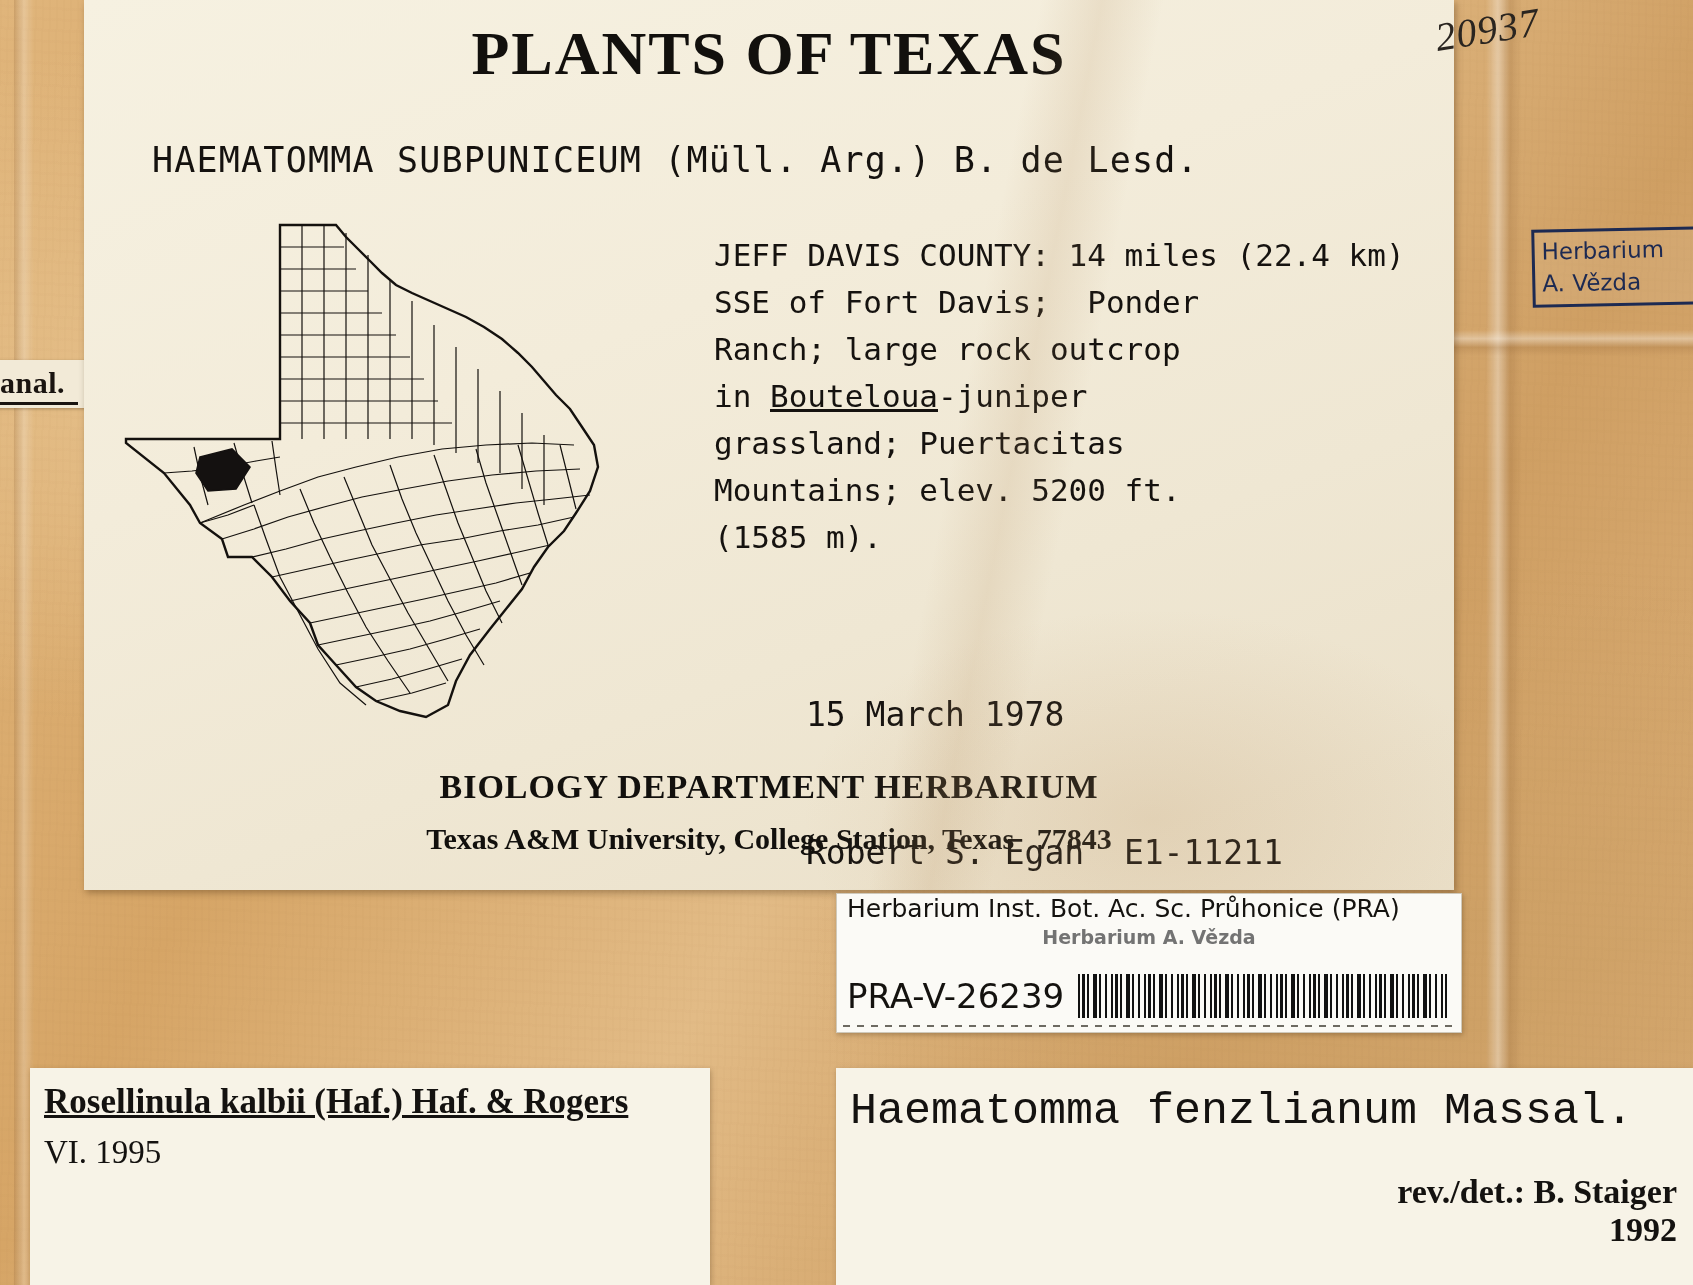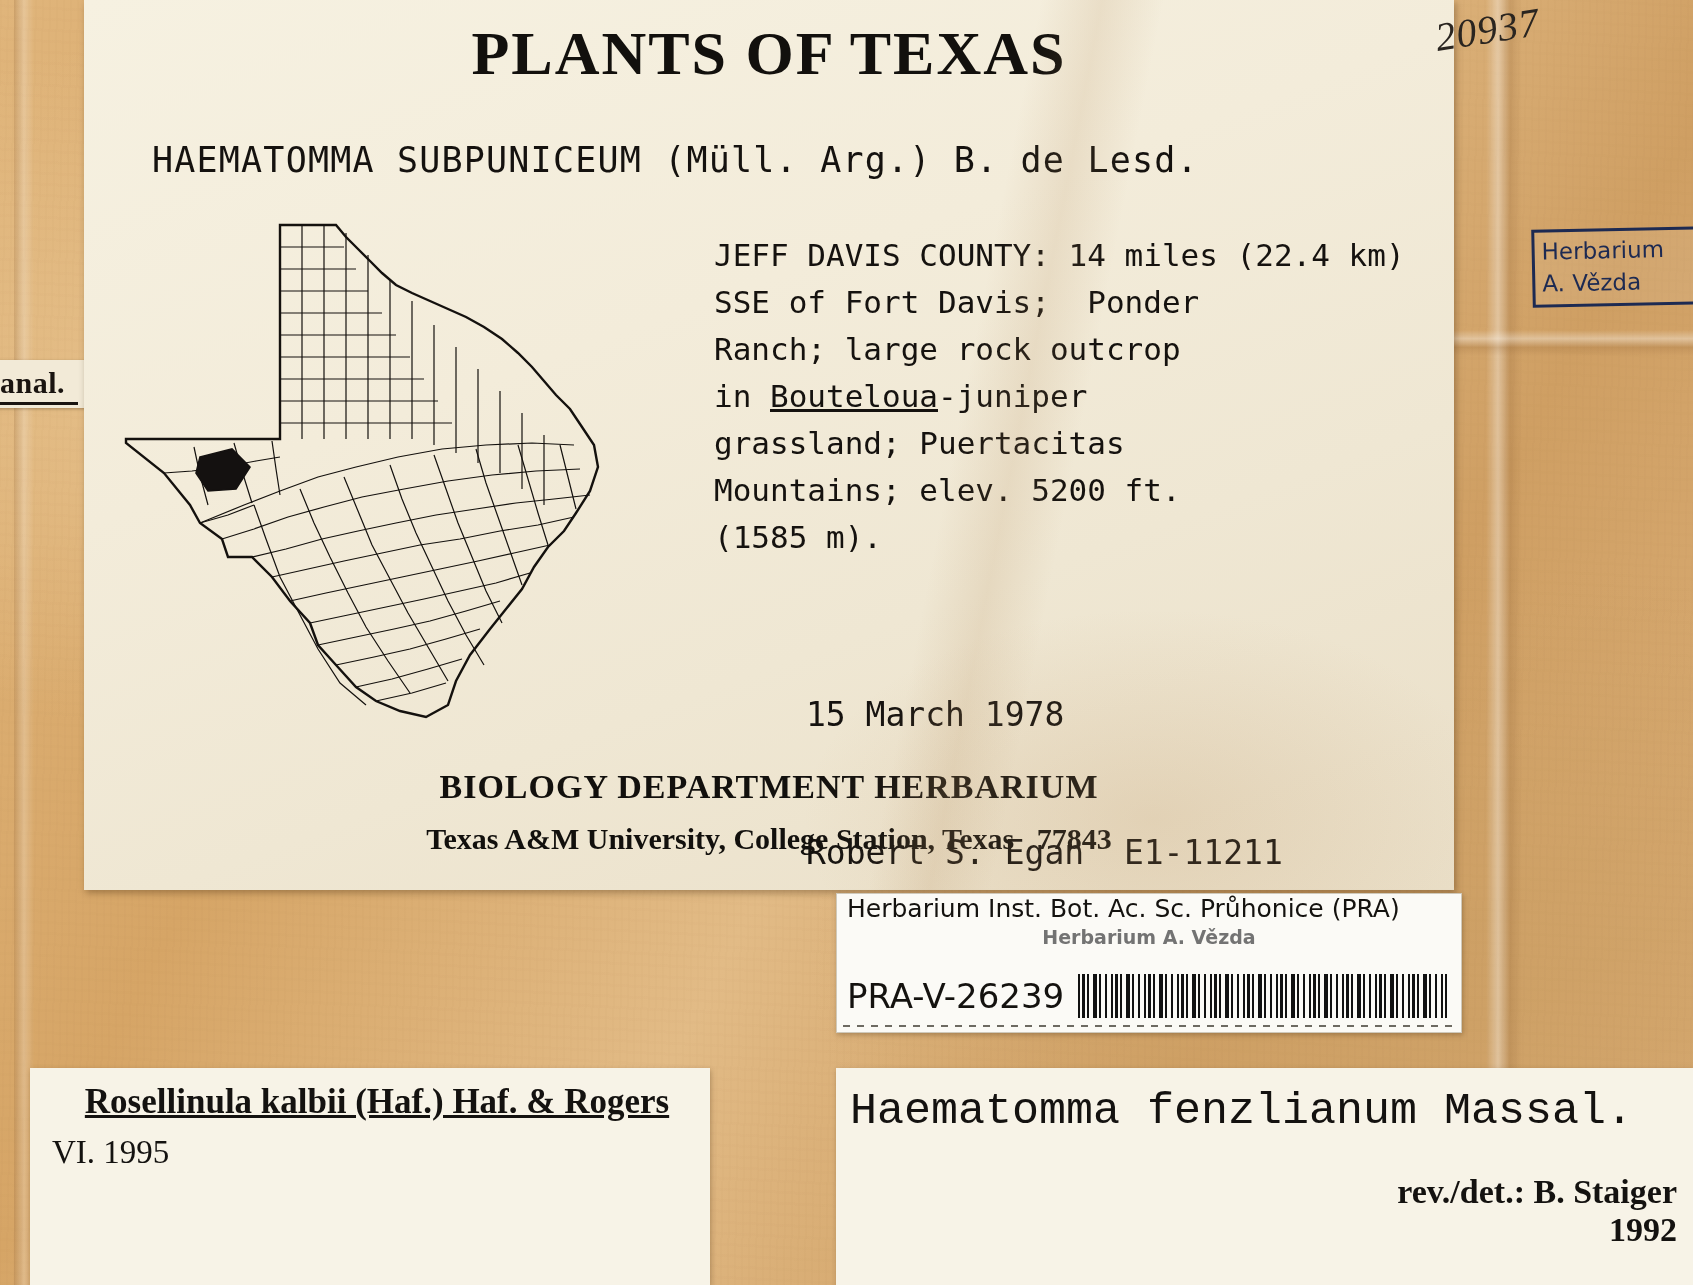--- a/index.html
+++ b/index.html
@@ -287,30 +287,28 @@
     box-shadow: 1px 2px 5px rgba(60,35,10,.3);
   }
   #det-left-taxon {
     font-family: "Liberation Serif", serif;
     font-weight: bold;
     font-size: 35px;
     color: #141210;
     padding: 14px 0 0 14px;
     text-decoration: underline;
     white-space: nowrap;
-    text-align: center;
   }
   #det-left-row {
     display: flex;
     padding: 12px 0 0 14px;
     font-family: "Liberation Serif", serif;
     font-size: 33px;
     color: #141210;
     white-space: nowrap;
-    margin-left: 8px;
   }
   #det-left-date { width: 200px; }
 
   
   #det-label-right {
     position: absolute;
     left: 836px;
     top: 1068px;
     width: 857px;
     height: 217px;

